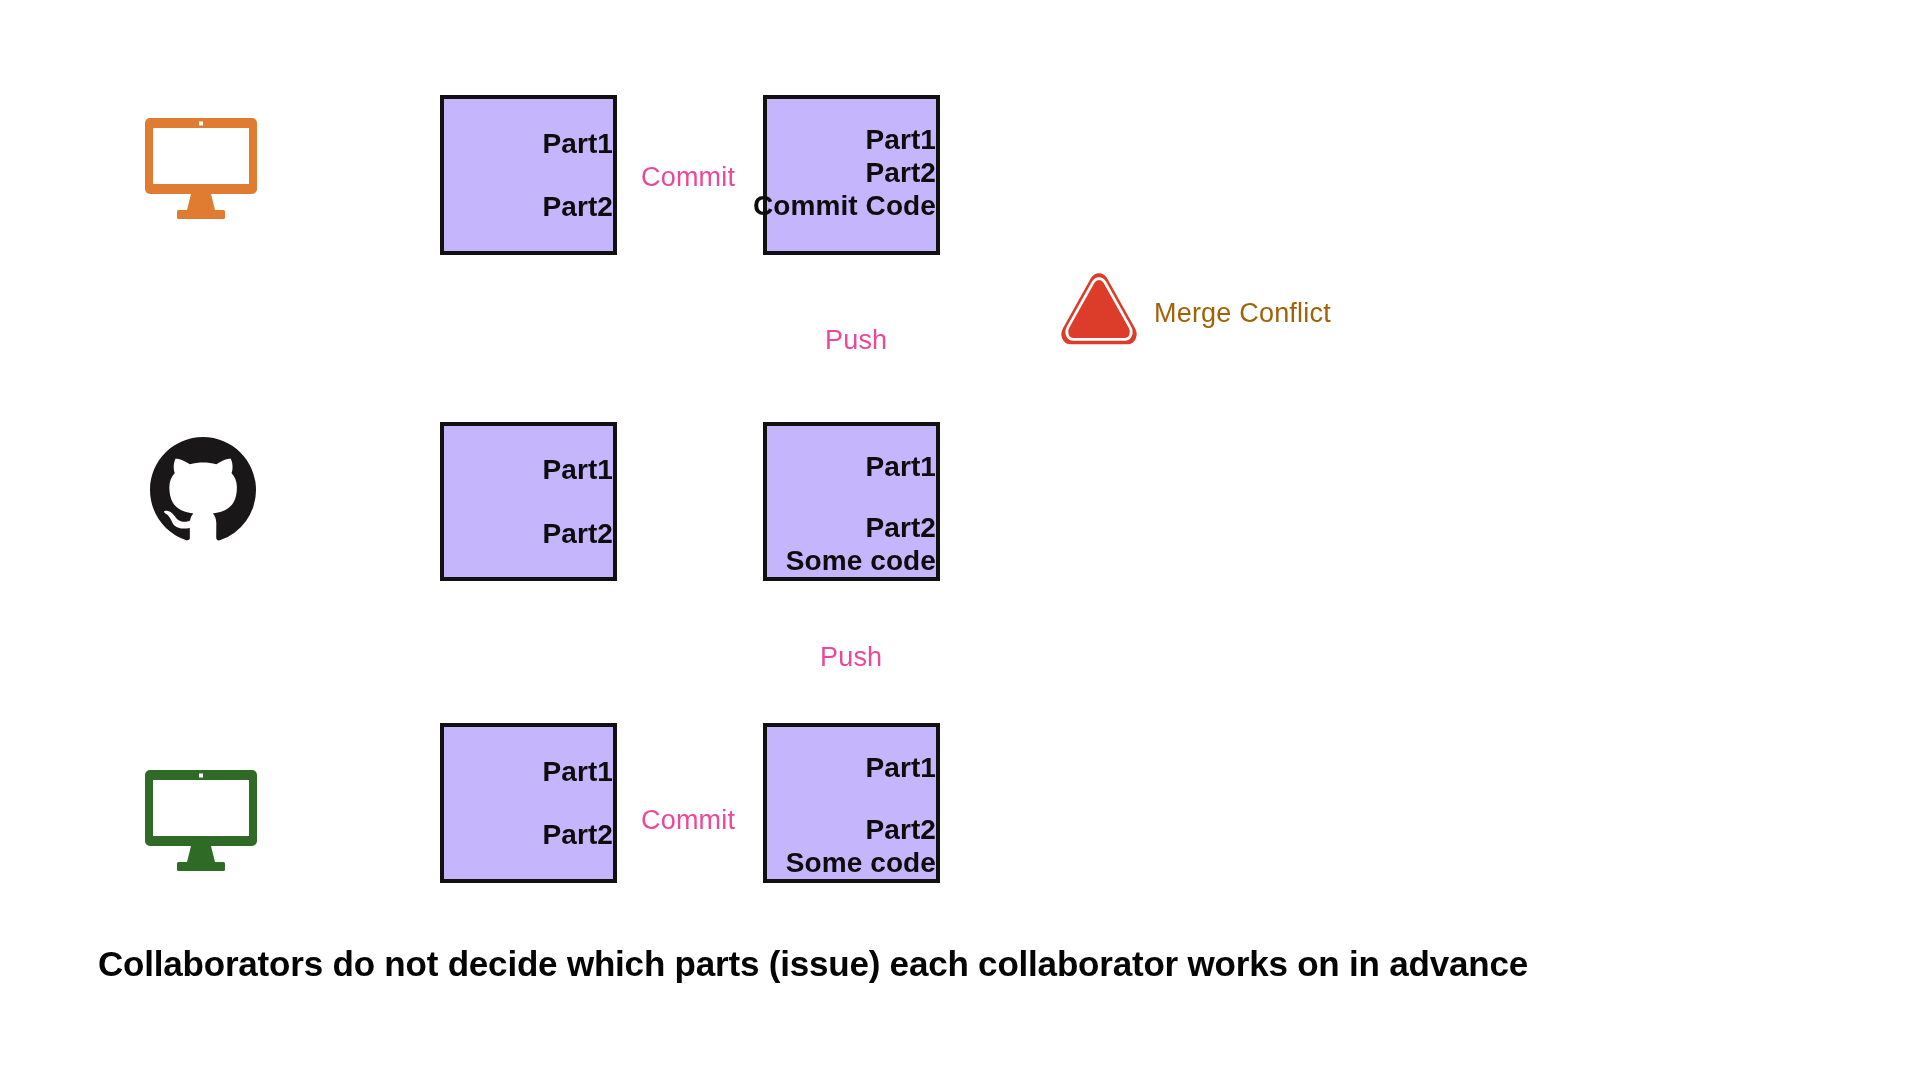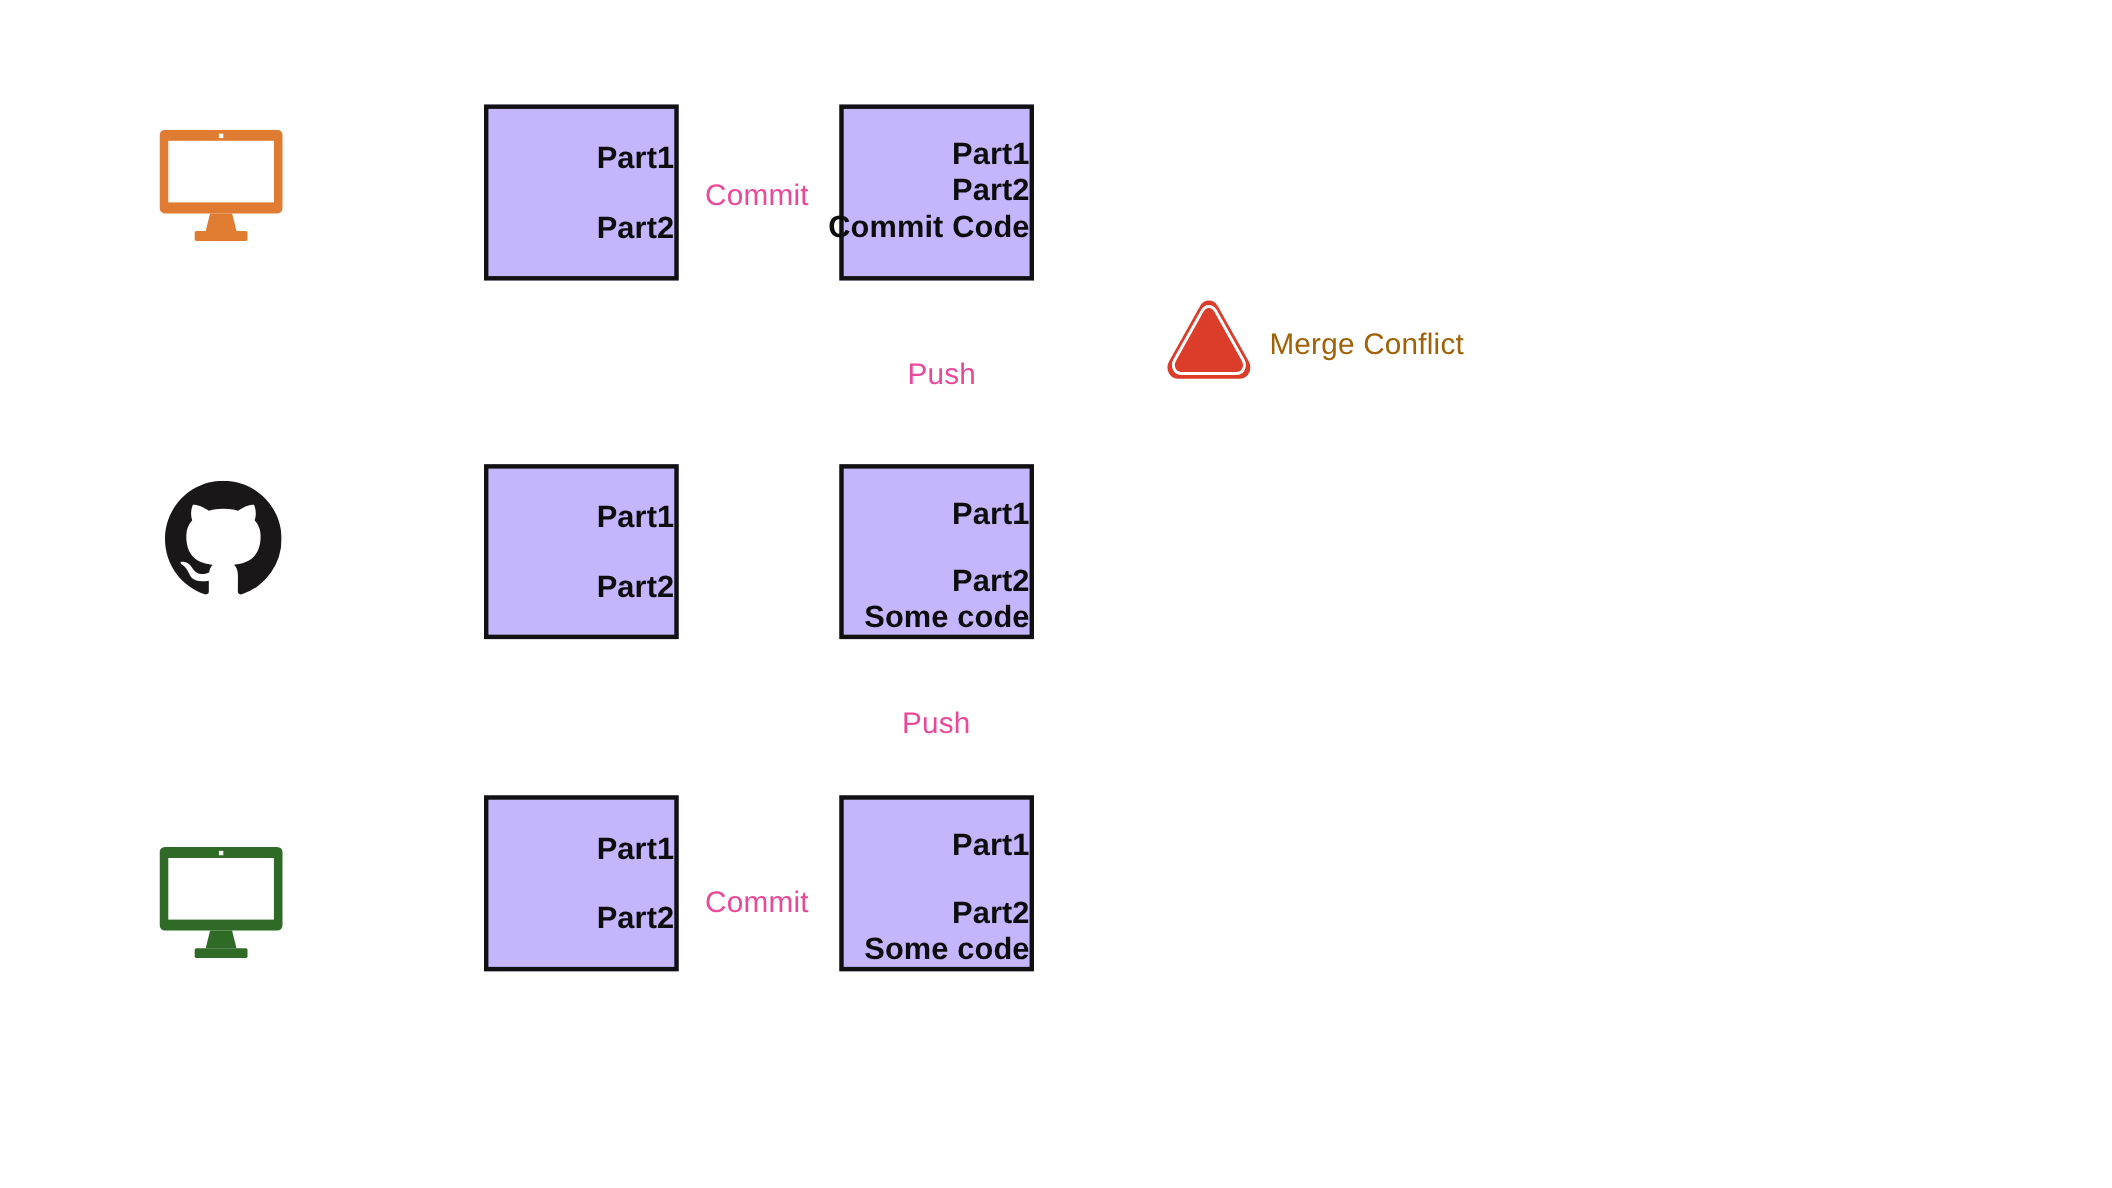--- a/index.html
+++ b/index.html
@@ -166,14 +166,15 @@
 
   <div class="flowlabel" style="left:641px; top:805px;">Commit</div>
 
   <div class="codebox stacked" style="left:763px; top:723px; width:177px; height:160px;">
     <span class="line">Part1</span>
     <span class="gap"></span>
     <span class="line">Part2</span>
     <span class="line">Some code</span>
   </div>
 
+  <div class="caption" style="left:98px; top:944px;">Collaborators do not decide which parts (issue) each collaborator works on in advance</div>
 
 </div>
 
 </body></html>

